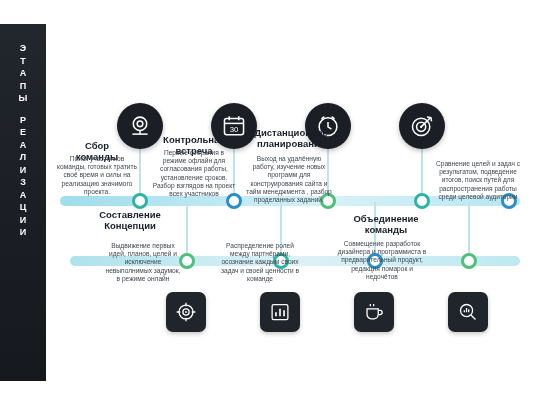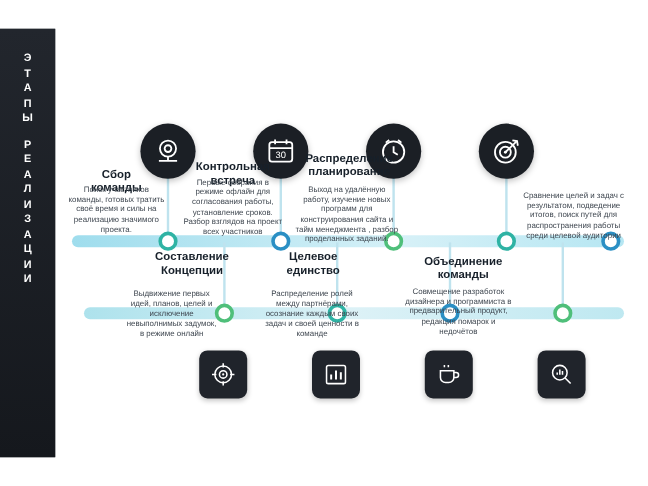--- a/index.html
+++ b/index.html
@@ -273,28 +273,27 @@
         <path d="M8 12.4v-2.2M10.4 12.4V7.6M12.8 12.4v-3.4" stroke-width="1.4"></path>
       </svg>
     </div>
 
     <div class="step-title center" style="left:18px; top:116px; width:66px;">Сбор команды</div>
     <div class="step-body" style="left:10px; top:131px; width:82px;">Поиск участников команды, готовых тратить своё время и силы на реализацию значимого проекта.</div>
 
     <div class="step-title center" style="left:112px; top:97px; width:72px;margin-top:13px;">Контрольная встреча</div>
     <div class="step-body" style="left:106px; top:125px; width:84px;">Первые собрания в режиме офлайн для согласования работы, установление сроков. Разбор взглядов на проект всех участников</div>
 
-    <div class="step-title center" style="left:208px; top:103px; width:74px;">Распределение планирование</div>
+    <div class="step-title center" style="left:208px; top:103px; width:74px;">Дистанционное планирование</div>
     <div class="step-body" style="left:200px; top:131px; width:86px;">Выход на удалённую работу, изучение новых программ для конструирования сайта и тайм менеджмента , разбор проделанных заданий.</div>
 
     <div class="step-body" style="left:384px; top:136px; width:96px;">Сравнение целей и задач с результатом, подведение итогов, поиск путей для распространения работы среди целевой аудитории</div>
 
-    <div class="step-title center" style="left:78px; top:185px; width:72px;">Составление Концепции</div>
+    <div class="step-title center" style="left:48px; top:185px; width:72px;">Составление Концепции</div>
     <div class="step-body" style="left:58px; top:218px; width:78px;">Выдвижение первых идей, планов, целей и исключение невыполнимых задумок, в режиме онлайн</div>
 
-    <div class="step-title center" style="left:178px; top:185px; width:74px;">Целевое единство</div>
     <div class="step-body" style="left:172px; top:218px; width:84px;">Распределение ролей между партнёрами, осознание каждым своих задач и своей ценности в команде</div>
 
     <div class="step-title center" style="left:292px; top:189px; width:96px;">Объединение команды</div>
     <div class="step-body" style="left:290px; top:216px; width:92px;">Совмещение разработок дизайнера и программиста в предварительный продукт, редакция помарок и недочётов</div>
 
   </div>
 </div>
 
 </body></html>

